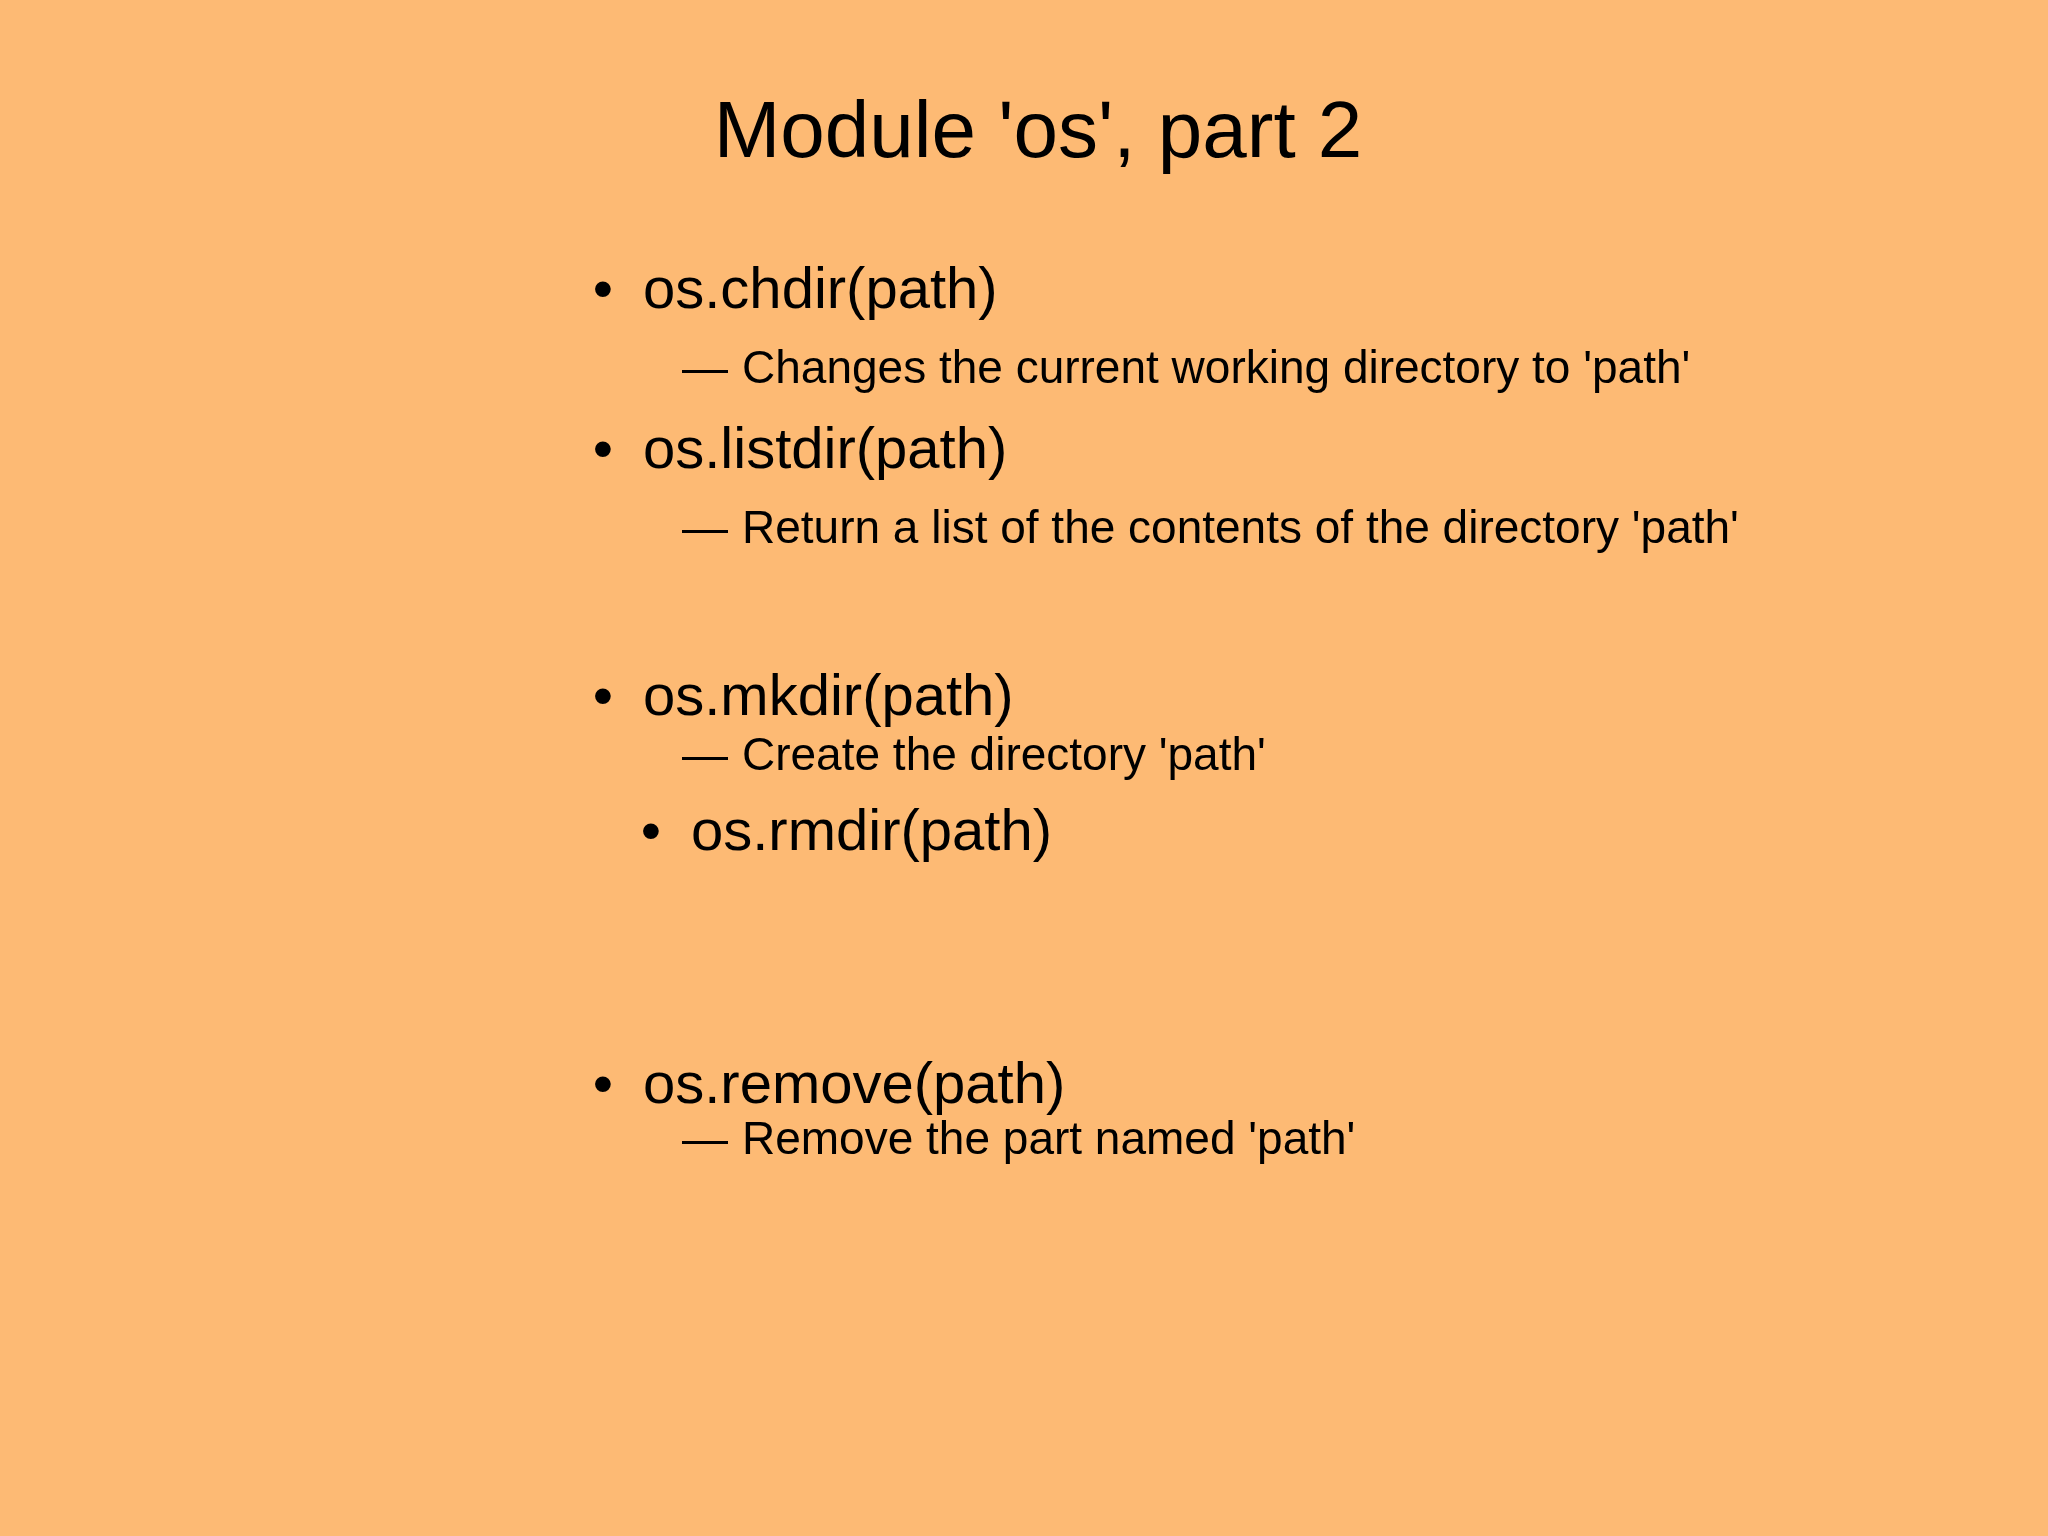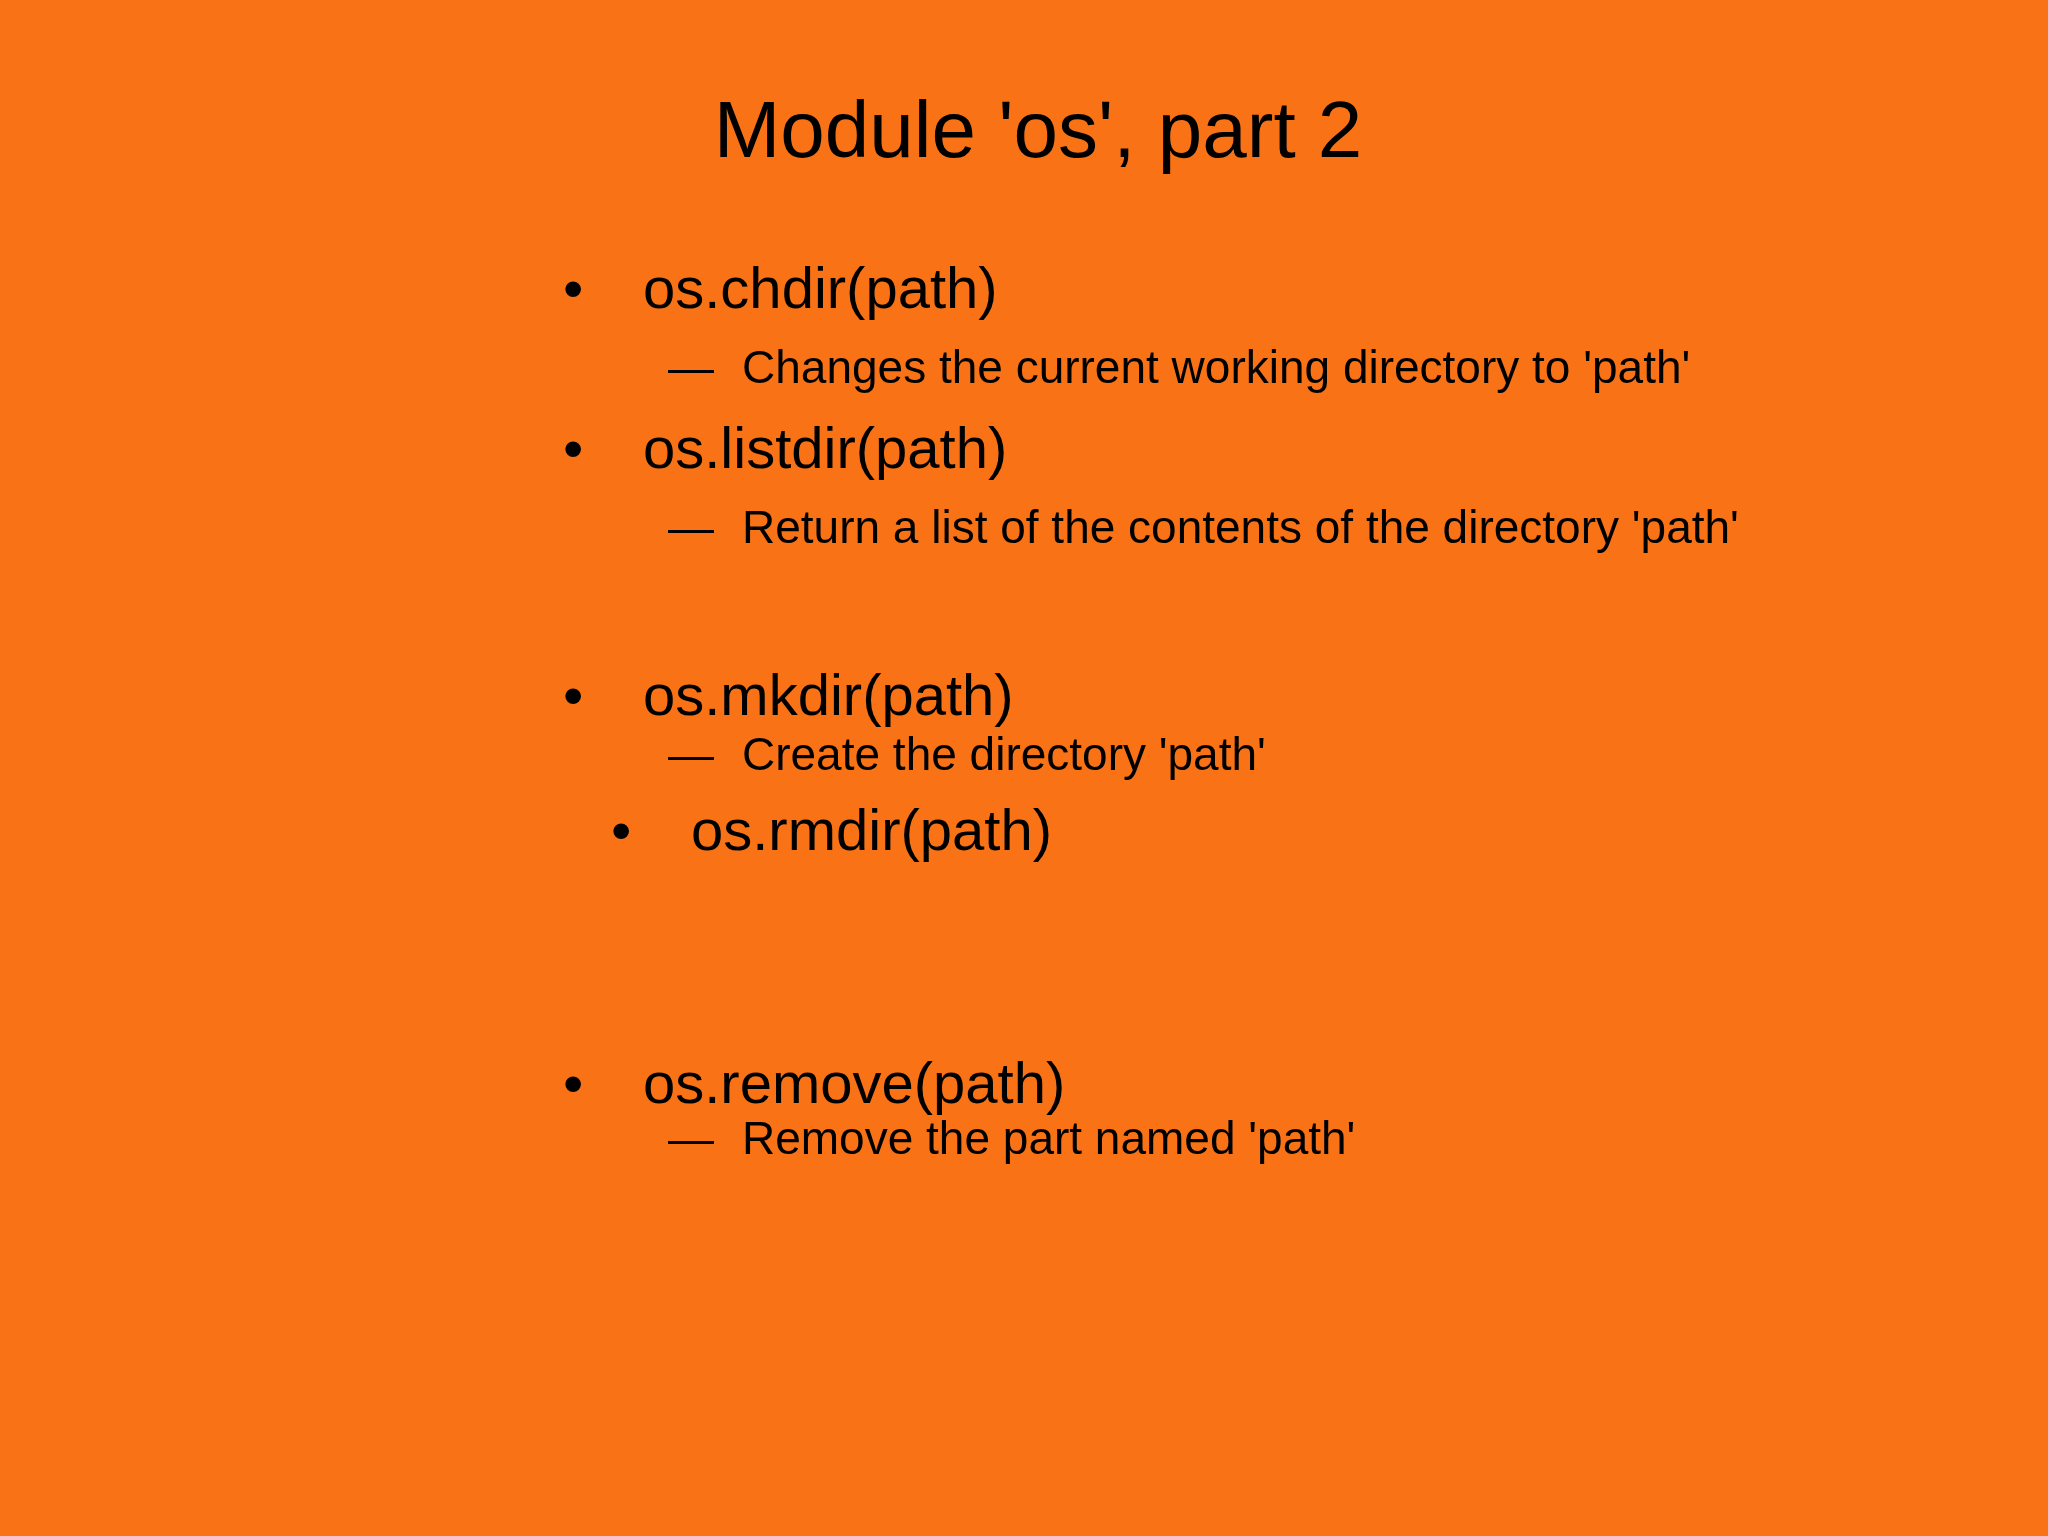--- a/index.html
+++ b/index.html
@@ -4,41 +4,42 @@
 <style>
   html, body {
     margin: 0;
     padding: 0;
     background: #ffffff;
   }
   .slide {
     position: relative;
     width: 2048px;
     height: 1536px;
-    background: #f97316;
+    background: #fdba74;
     color: #000000;
     font-family: "Liberation Sans", "DejaVu Sans", sans-serif;
     overflow: hidden;
   }
   .title {
     position: absolute;
     top: 90px;
     left: 0;
     width: 100%;
     margin: 0;
     text-align: center;
     text-indent: 28px;
     font-size: 80px;
     line-height: 80px;
     font-weight: 400;
     white-space: nowrap;
   }
   .row {
     position: absolute;
     white-space: nowrap;
+    text-align: center;
   }
   .row .marker {
     display: inline-block;
     vertical-align: baseline;
   }
   .row.main {
     left: 563px;
     font-size: 58px;
     line-height: 58px;
   }

